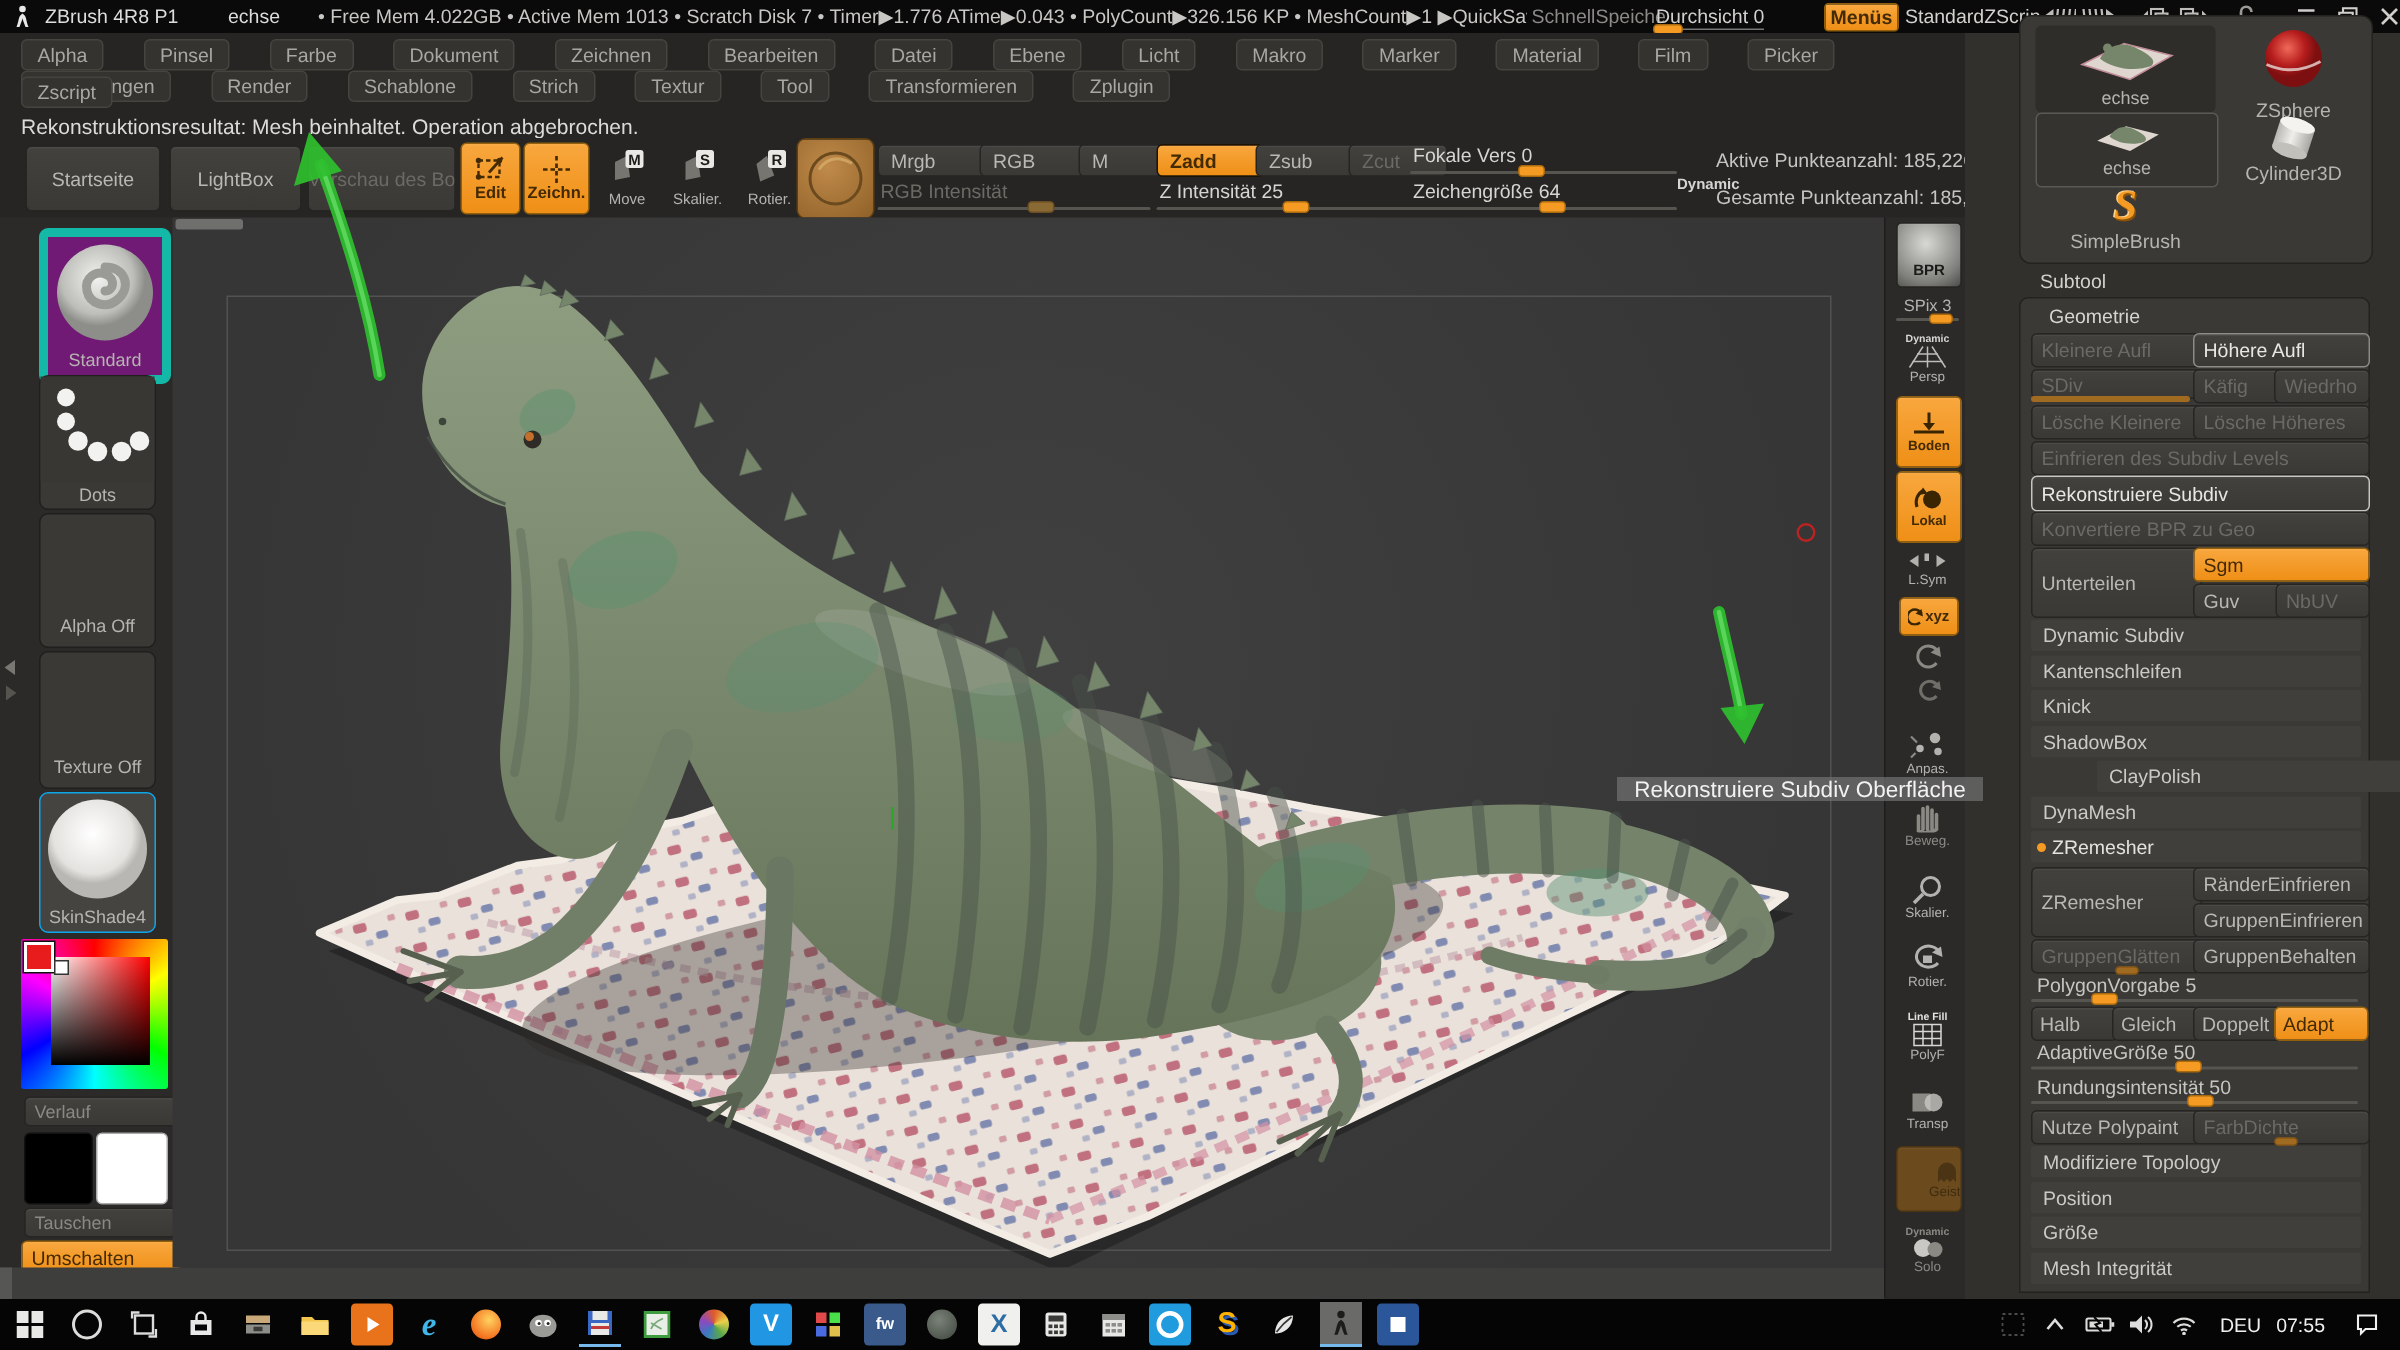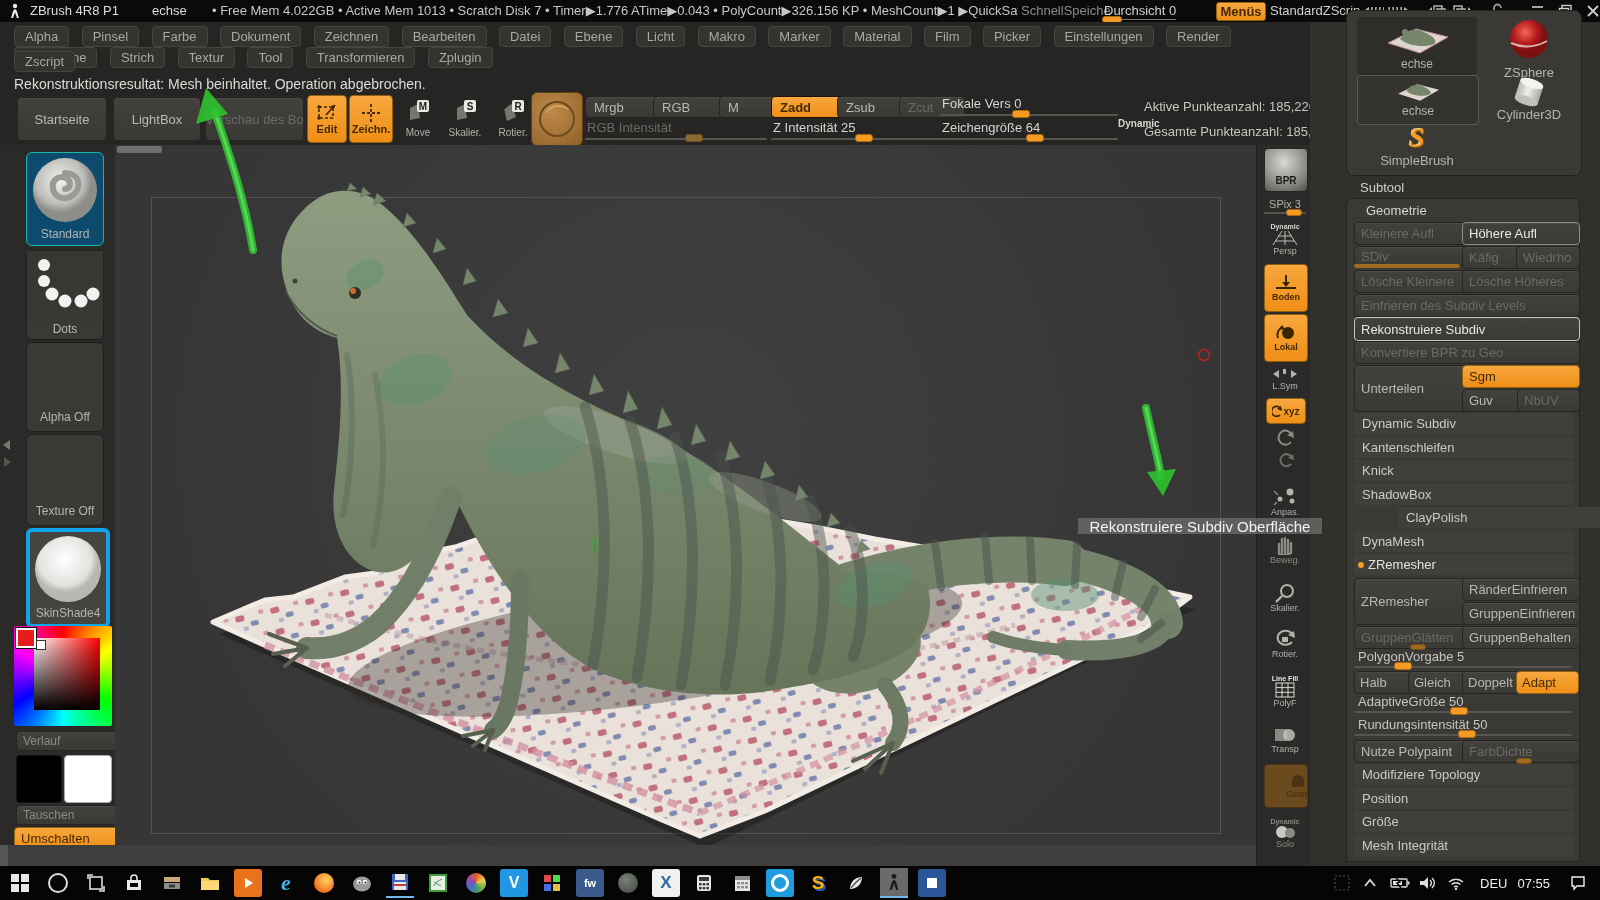--- a/index.html
+++ b/index.html
@@ -9,21 +9,21 @@
   .btn{position:absolute;background:linear-gradient(#42413d,#3a3936);border:1px solid #262523;
        border-radius:4px;color:#b9b8b4;font-size:13px;display:flex;align-items:center;justify-content:center;
        box-shadow:inset 0 1px 0 rgba(255,255,255,.05);overflow:hidden;white-space:nowrap;cursor:default;}
   .btn.dim{color:#6b6a64;}
   .btn.lit{border-color:#8c8b86;color:#e8e7e3;}
   .btn.orange{background:linear-gradient(#f8a73e,#ef8f16);color:#432a02;border-color:#91600e;font-weight:bold;}
   .btn.orangedim{background:#6b4a1e;color:#3f2d10;border-color:#4a3413;align-items:flex-end;}
   .sec{position:absolute;left:1354px;width:220px;height:21px;background:#403f3b;border-radius:2px;
        color:#cbcac6;font-size:13px;line-height:21px;padding-left:8px;box-sizing:border-box;overflow:hidden;white-space:nowrap;}
   .menu-btn{background:#343330;border:1px solid #45443f;border-radius:4px;color:#a8a7a2;
-       font-size:13px;padding:2px 10px;margin-right:8px;display:inline-block;text-align:center;}
+       font-size:13px;padding:2px 10px;margin-right:22px;display:inline-block;text-align:center;}
   .lbl{position:absolute;font-size:13px;color:#c6c5c1;white-space:nowrap;}
   .track{position:absolute;height:2px;background:#56554f;border-radius:1px;}
   .handle{position:absolute;width:16px;height:6px;background:#f59a23;border:1px solid #a96a0d;border-radius:3px;}
   .slab{font-size:9px;color:#b3b2ae;text-align:center;line-height:10px;}
   .shelf-item{position:absolute;left:1264px;width:42px;display:flex;flex-direction:column;align-items:center;justify-content:center;}
   .tool-label{font-size:12px;color:#b5b4b0;text-align:center;white-space:nowrap;overflow:hidden;}
   .tseg{color:#c8c7c3;font-size:13px;white-space:nowrap;}
   .tbi{width:28px;height:28px;display:flex;align-items:center;justify-content:center;border-radius:3px;}
 </style>
 </head>
@@ -233,21 +233,21 @@
       <span class="track" style="left:0;right:0;bottom:2px;"></span>
       <span class="handle" style="left:86px;bottom:0;"></span>
     </span>
     <span class="abs" style="left:1118px;top:26px;font-size:10px;font-weight:bold;color:#d6d5d1;">Dynamic</span>
     <span class="abs lbl" style="left:1144px;top:7px;width:192px;overflow:hidden;">Aktive Punkteanzahl: 185,226</span>
     <span class="abs lbl" style="left:1144px;top:32px;width:192px;overflow:hidden;">Gesamte Punkteanzahl: 185,2</span>
   </div>
 
   <div class="abs" style="left:0;top:145px;width:115px;height:700px;background:#2b2a28;">
 
-    <div class="abs" style="left:26px;top:7px;width:76px;height:92px;background:#0c4a6e;border:1px solid #14b8a6;border-radius:6px;">
+    <div class="abs" style="left:26px;top:7px;width:76px;height:92px;background:#701a75;border:6px solid #14b8a6;border-radius:6px;">
       <svg width="76" height="74" viewBox="0 0 76 74">
         <defs>
             <radialGradient id="brushg" cx="42%" cy="35%">
               <stop offset="0%" stop-color="#f2f2f0"></stop>
               <stop offset="75%" stop-color="#bdbdb9"></stop>
               <stop offset="100%" stop-color="#8d8d89"></stop>
             </radialGradient>
           </defs>
         <circle cx="38" cy="37" r="32" fill="url(#brushg)"></circle>
         <path d="M38,20 C52,20 56,34 46,42 C39,48 28,45 26,36 C24,27 32,22 39,25 C45,28 44,36 38,36" fill="none" stroke="#9a9a96" stroke-width="6" stroke-linecap="round"></path>
@@ -272,21 +272,21 @@
     <div class="abs" style="left:26px;top:197px;width:76px;height:88px;background:#3a3936;border:1px solid #211f1d;border-radius:6px;">
       <div style="height:67px;"></div>
       <div class="tool-label">Alpha Off</div>
     </div>
 
     <div class="abs" style="left:26px;top:289px;width:76px;height:90px;background:#3a3936;border:1px solid #211f1d;border-radius:6px;">
       <div style="height:69px;"></div>
       <div class="tool-label">Texture Off</div>
     </div>
 
-    <div class="abs" style="left:26px;top:383px;width:76px;height:92px;background:#454440;border:4px solid #0ea5e9;border-radius:6px;">
+    <div class="abs" style="left:26px;top:383px;width:76px;height:92px;background:#454440;border:1px solid #0ea5e9;border-radius:6px;">
       <svg width="76" height="74" viewBox="0 0 76 74">
         <defs>
             <radialGradient id="skin" cx="45%" cy="35%">
               <stop offset="0%" stop-color="#ffffff"></stop>
               <stop offset="80%" stop-color="#e4e2df"></stop>
               <stop offset="100%" stop-color="#b9b7b3"></stop>
             </radialGradient>
           </defs>
         <circle cx="38" cy="37" r="33" fill="url(#skin)"></circle>
       </svg>

